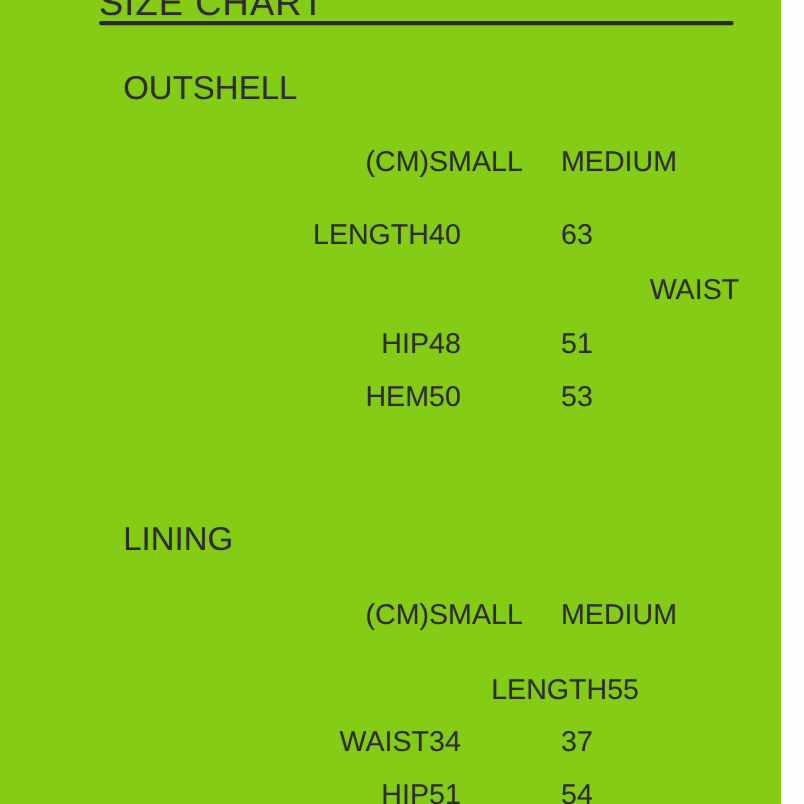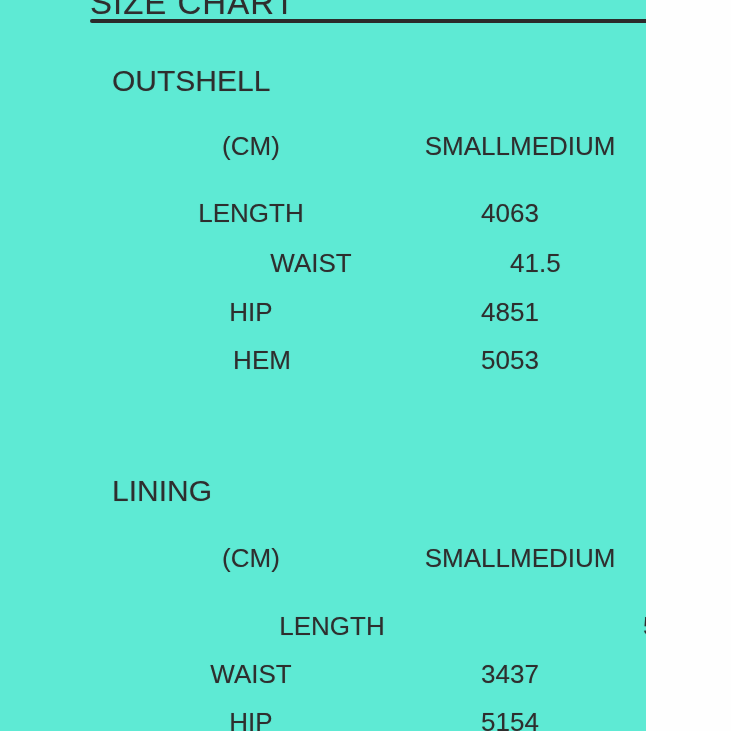--- a/index.html
+++ b/index.html
@@ -2,23 +2,23 @@
 <html><head>
 <meta charset="utf-8">
 <style>
   html, body {
     margin: 0;
     padding: 0;
     background: #fefefe;
   }
   .page {
     position: relative;
-    width: 646px;
+    width: 710px;
     height: 731px;
-    background: #5eead4;
+    background: #84cc16;
     overflow: hidden;
     font-family: "Liberation Sans", sans-serif;
     color: #2e2e2e;
     text-shadow: 0 0 1px rgba(70,70,70,0.35);
   }
   .title {
     position: absolute;
     top: -14px;
     left: 90px;
     margin: 0;
@@ -57,22 +57,22 @@
     margin: 0;
     font-size: 30px;
     line-height: 30px;
     font-weight: 400;
   }
   .row {
     display: flex;
     font-size: 26px;
     line-height: 30px;
   }
-  .row .lbl { flex: 1; text-align: center; }
-  .row .c1 { width: 120px; text-align: right; }
+  .row .lbl { flex: 1; text-align: right; }
+  .row .c1 { width: 120px; text-align: left; }
   .row .c2 { width: 162px; text-align: left; }
 
   .tbl-0 .header { margin-top: 35px; }
   .tbl-0 .r0 { margin-top: 37px; }
   .tbl-0 .r1 { margin-top: 20px; }
   .tbl-0 .r2 { margin-top: 19px; }
   .tbl-0 .r3 { margin-top: 18px; margin-left: 22px; }
 
   .tbl-1 .header { margin-top: 37px; }
   .tbl-1 .r0 { margin-top: 38px; }
@@ -97,21 +97,20 @@
       <span class="c2">MEDIUM</span>
     </div>
 
     <div class="row r0">
       <span class="lbl">LENGTH</span>
       <span class="c1">40</span>
       <span class="c2">63</span>
     </div>
     <div class="row r1">
       <span class="lbl">WAIST</span>
-      <span class="c2">41.5</span>
     </div>
     <div class="row r2">
       <span class="lbl">HIP</span>
       <span class="c1">48</span>
       <span class="c2">51</span>
     </div>
     <div class="row r3">
       <span class="lbl">HEM</span>
       <span class="c1">50</span>
       <span class="c2">53</span>

